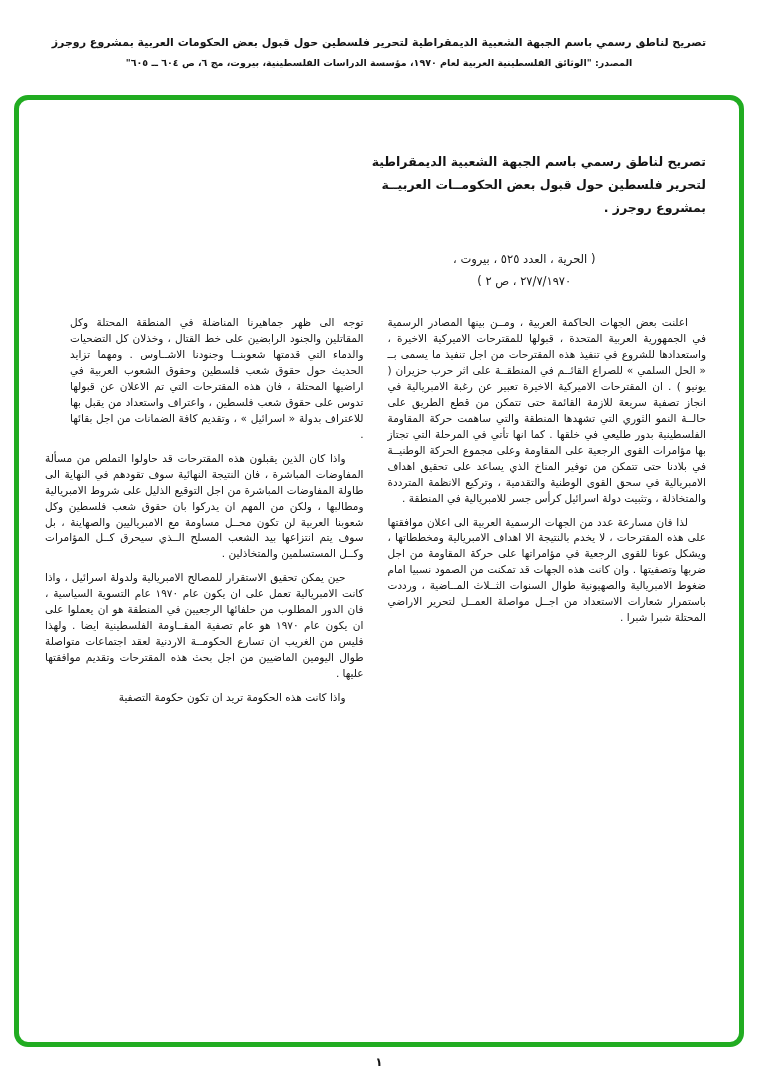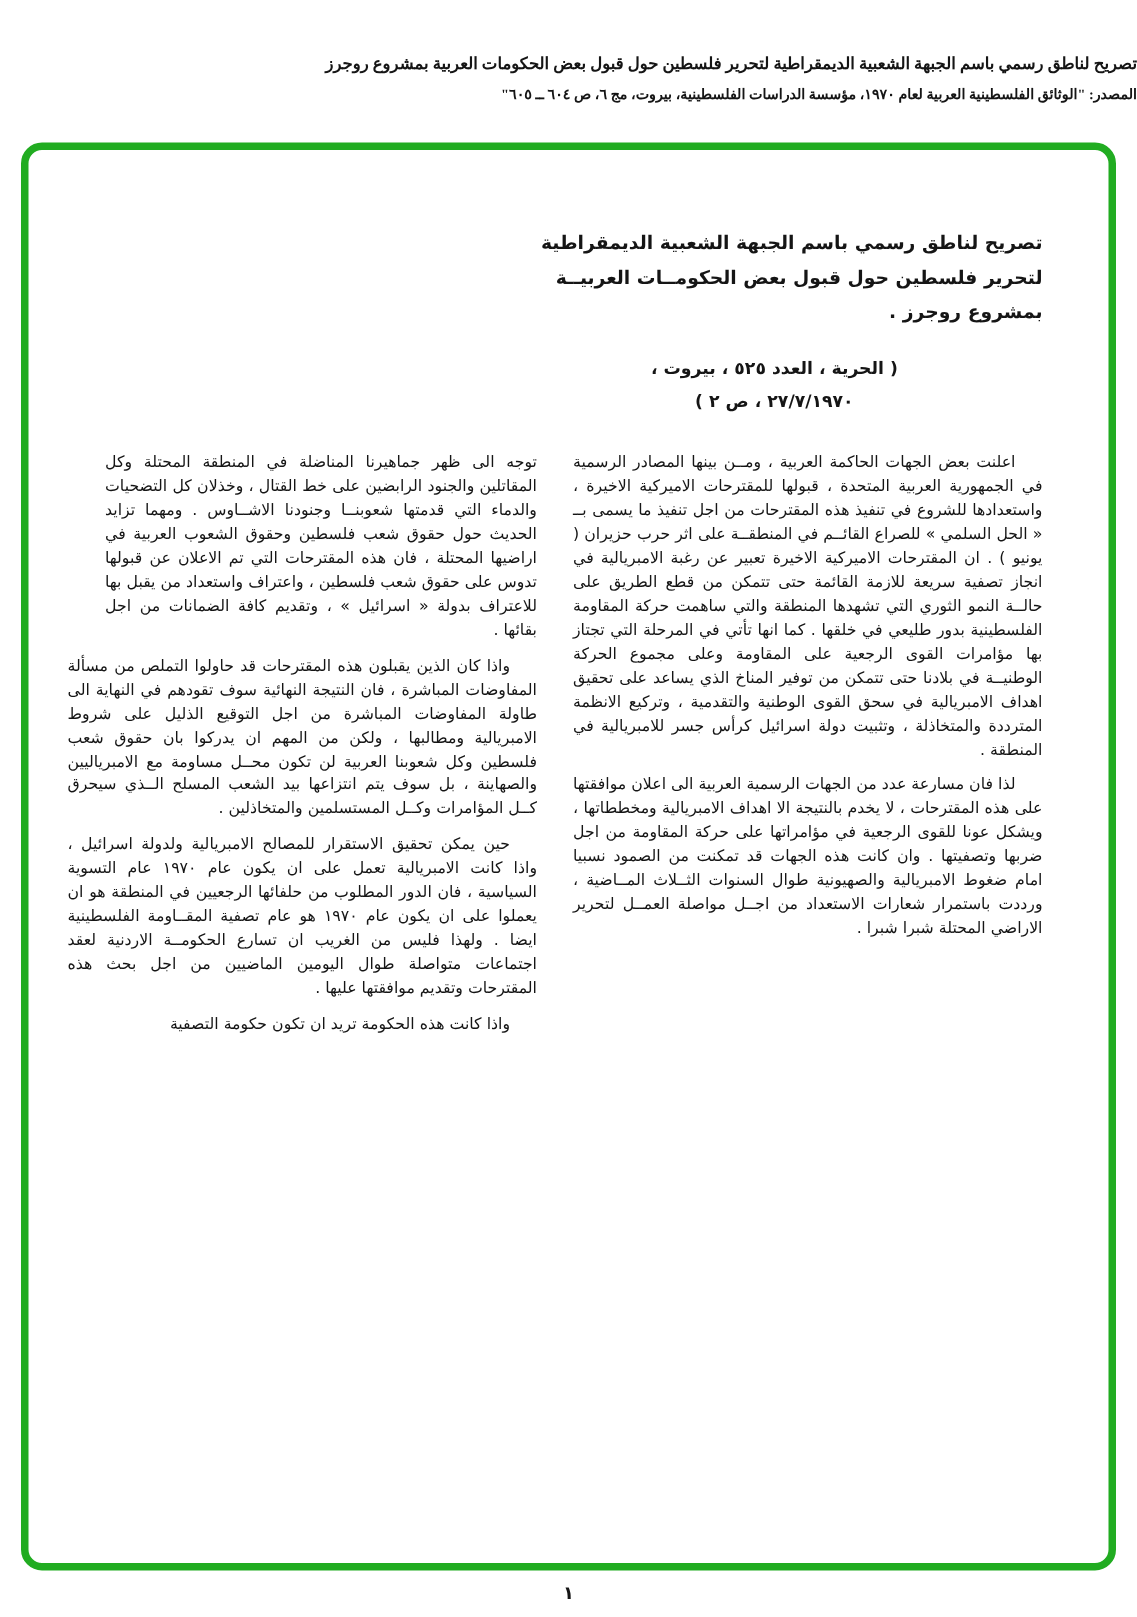--- a/index.html
+++ b/index.html
@@ -5,50 +5,50 @@
   html, body { margin: 0; padding: 0; }
   body {
     width: 758px;
     height: 1078px;
     position: relative;
     background: #ffffff;
     color: #151515;
     font-family: "DejaVu Sans", sans-serif;
     overflow: hidden;
   }
-  .top-note { direction: rtl; text-align: right; padding-top: 36px; font-family: Liberation Serif, serif; }
+  .top-note { direction: rtl; text-align: center; padding-top: 36px; }
   .top-line1 { font-size: 11px; font-weight: bold; letter-spacing: 0; }
   .top-line2 { font-size: 9.5px; font-weight: bold; margin-top: 8px; }
   .green-box {
     position: absolute;
     top: 95px;
     left: 14px;
     width: 730px;
     height: 952px;
     box-sizing: border-box;
     border: 5px solid #21ac21;
     border-radius: 14px;
     background: #ffffff;
     overflow: hidden;
   }
-  .box-inner { direction: rtl; padding: 50px 44px 16px 26px; }
+  .box-inner { direction: rtl; padding: 50px 33px 16px 26px; }
   .doc-title {
     width: 55%;
     font-size: 12.5px;
     font-weight: bold;
     line-height: 1.85;
     text-align: right;
   }
   .doc-title div { white-space: nowrap; }
   .citation {
     width: 55%;
     font-size: 11.5px;
-    font-weight: bold;
+    font-weight: normal;
     text-align: center;
-    margin-top: 16px;
+    margin-top: 30px;
     line-height: 1.9;
   }
   .columns { display: flex; gap: 24px; margin-top: 22px; }
   .col {
     flex: 1;
     min-width: 0;
     font-size: 10.5px;
     line-height: 1.52;
     text-align: justify;
   }

